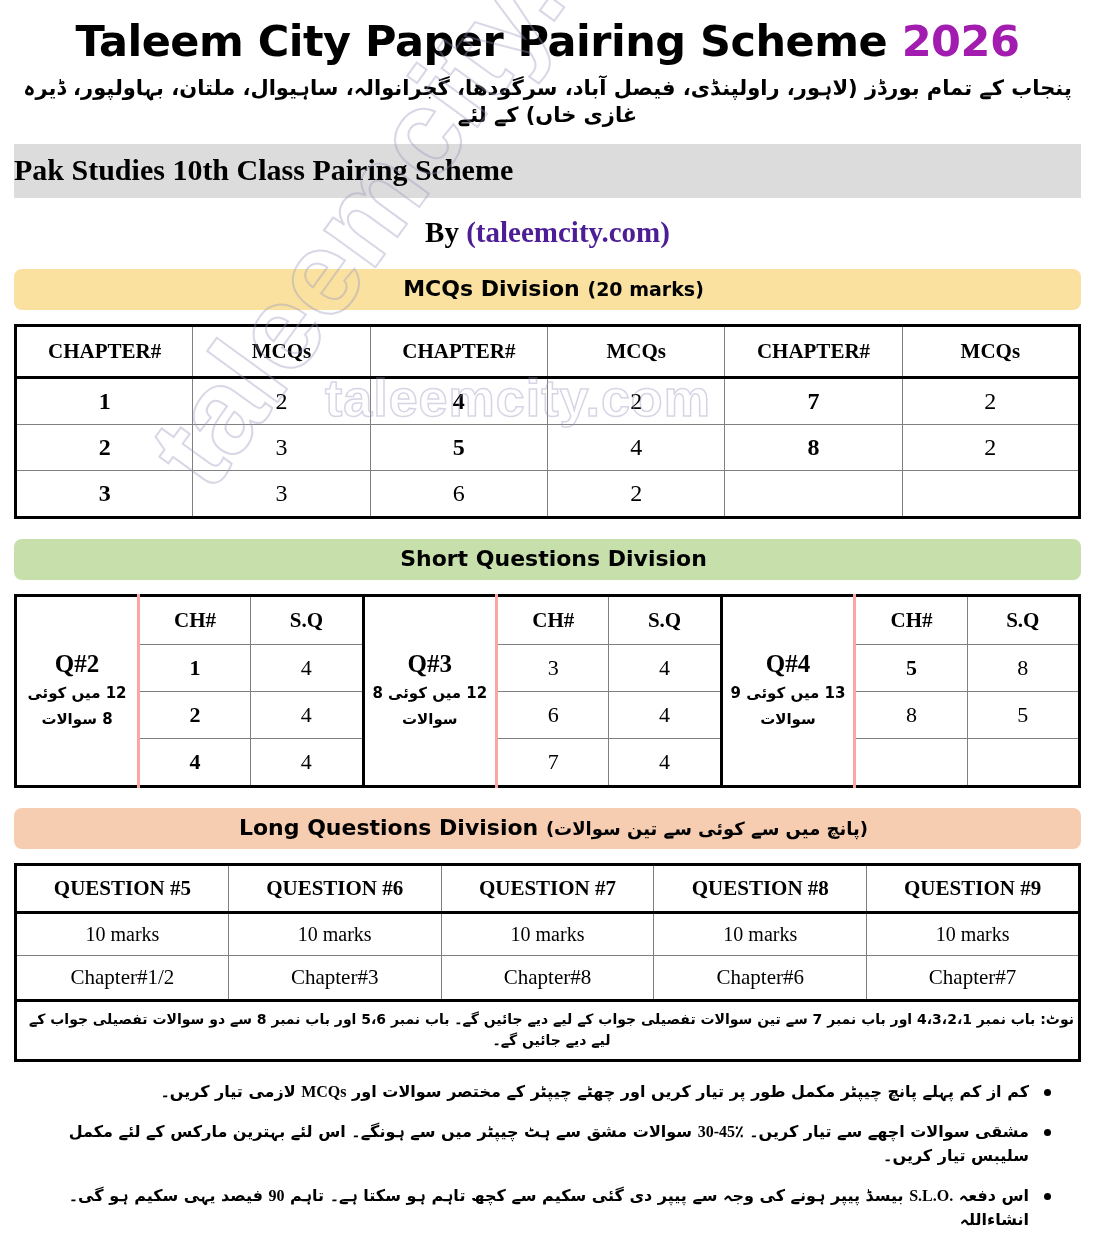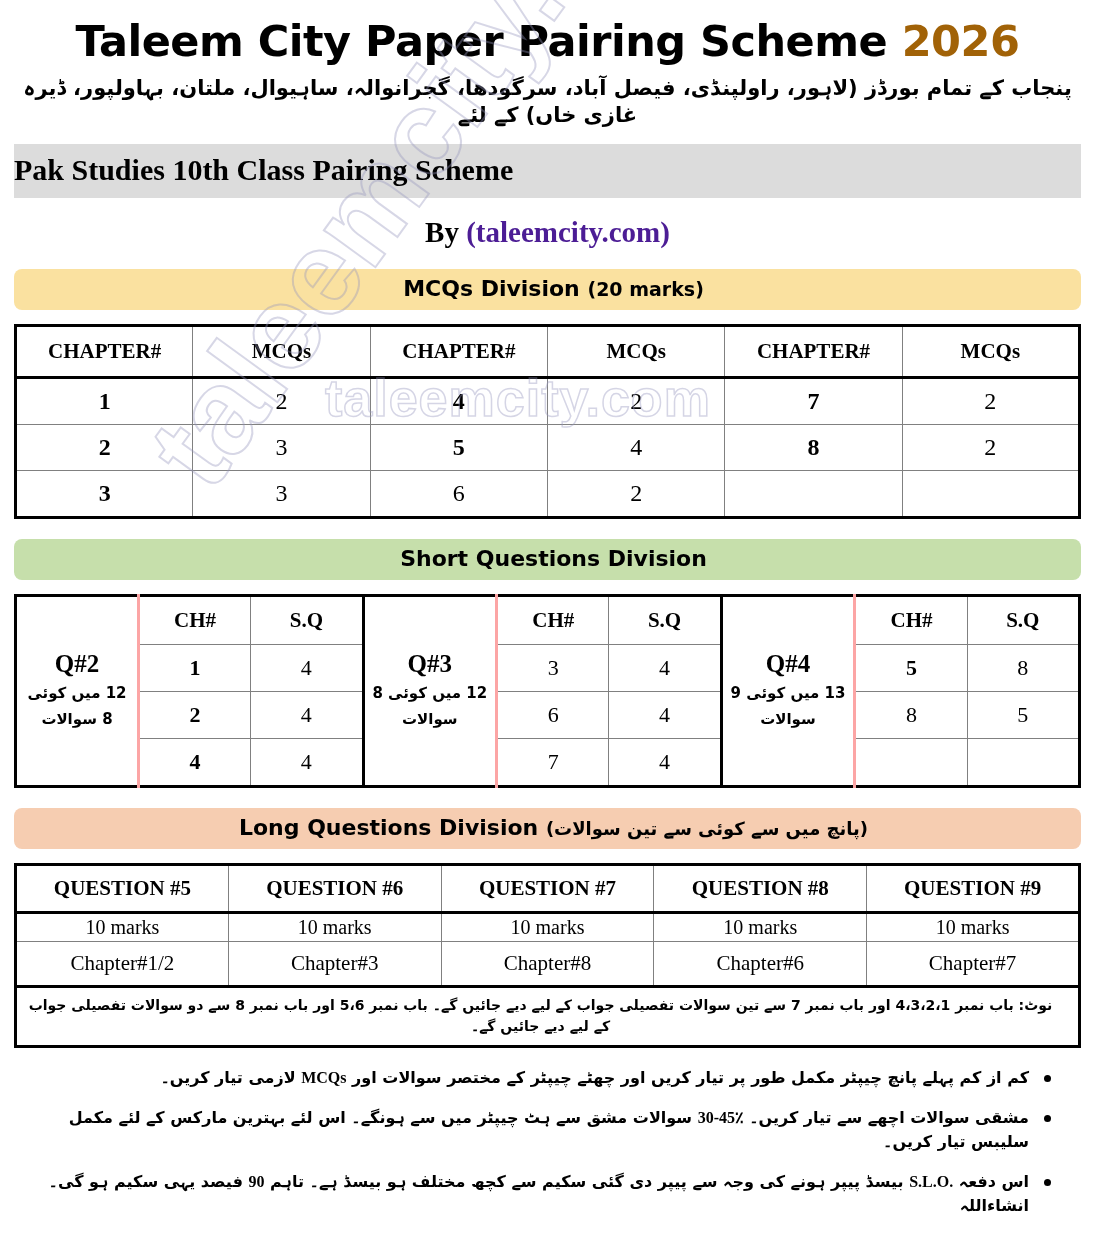--- a/index.html
+++ b/index.html
@@ -39,21 +39,21 @@
   
   .main-title {
     text-align: center;
     font-family: "DejaVu Sans", sans-serif;
     font-weight: bold;
     font-size: 43px;
     letter-spacing: -0.5px;
     margin: 18px 0 0 0;
     line-height: 1.1;
   }
-  .main-title .year { color: #a16207; }
+  .main-title .year { color: #a21caf; }
 
   .urdu-sub {
     text-align: center;
     font-size: 21px;
     margin: 10px 0 0 0;
     direction: rtl;
     font-family: "DejaVu Sans", "Liberation Sans", sans-serif;
     font-weight: 700;
     line-height: 1.25;
   }
@@ -179,30 +179,30 @@
     border: 1px solid #6e6e6e;
   }
   .lq th {
     border: 1px solid #6e6e6e;
     border-bottom: 3px solid #000 !important;
     font-weight: bold;
     font-size: 21px;
     padding: 10px 0;
     font-family: "Liberation Serif", serif;
   }
-  .lq td.marks { font-size: 20px; padding: 2px 0; }
+  .lq td.marks { font-size: 20px; padding: 9px 0; }
   .lq td.chap  { font-size: 21px; padding: 9px 0; }
   .lq td.note {
     border-top: 3px solid #000 !important;
     direction: rtl;
     text-align: center;
     font-family: "DejaVu Sans", "Liberation Sans", sans-serif;
     font-size: 14px;
     font-weight: 600;
-    padding: 7px 22px 8px 8px;
+    padding: 7px 0 8px 8px;
     line-height: 1.5;
   }
 
   
   ul.notes {
     direction: rtl;
     list-style: none;
     margin: 18px 40px 0 30px;
     padding: 0;
   }
@@ -402,14 +402,14 @@
     </tr>
     <tr>
       <td class="note" colspan="5">نوٹ: باب نمبر 4،3،2،1 اور باب نمبر 7 سے تین سوالات تفصیلی جواب کے لیے دیے جائیں گے۔ باب نمبر 5،6 اور باب نمبر 8 سے دو سوالات تفصیلی جواب کے لیے دیے جائیں گے۔</td>
     </tr>
   </tbody>
 </table>
 
 <ul class="notes" id="tips-list">
     <li><span>کم از کم پہلے پانچ چیپٹر مکمل طور پر تیار کریں اور چھٹے چیپٹر کے مختصر سوالات اور </span><span class="lat">MCQs</span><span> لازمی تیار کریں۔</span></li>
     <li><span>مشقی سوالات اچھے سے تیار کریں۔ </span><span class="lat">30-45٪</span><span> سوالات مشق سے ہٹ چیپٹر میں سے ہونگے۔ اس لئے بہترین مارکس کے لئے مکمل سلیبس تیار کریں۔</span></li>
-    <li><span>اس دفعہ </span><span class="lat">S.L.O.</span><span> بیسڈ پیپر ہونے کی وجہ سے پیپر دی گئی سکیم سے کچھ مختلف ہو بیسڈ ہے۔ تاہم </span><span class="lat">90</span><span> فیصد یہی سکیم ہو گی۔ انشاءاللہ</span></li>
+    <li><span>اس دفعہ </span><span class="lat">S.L.O.</span><span> بیسڈ پیپر ہونے کی وجہ سے پیپر دی گئی سکیم سے کچھ تاہم ہو سکتا ہے۔ تاہم </span><span class="lat">90</span><span> فیصد یہی سکیم ہو گی۔ انشاءاللہ</span></li>
   </ul>
 
 </body></html>

